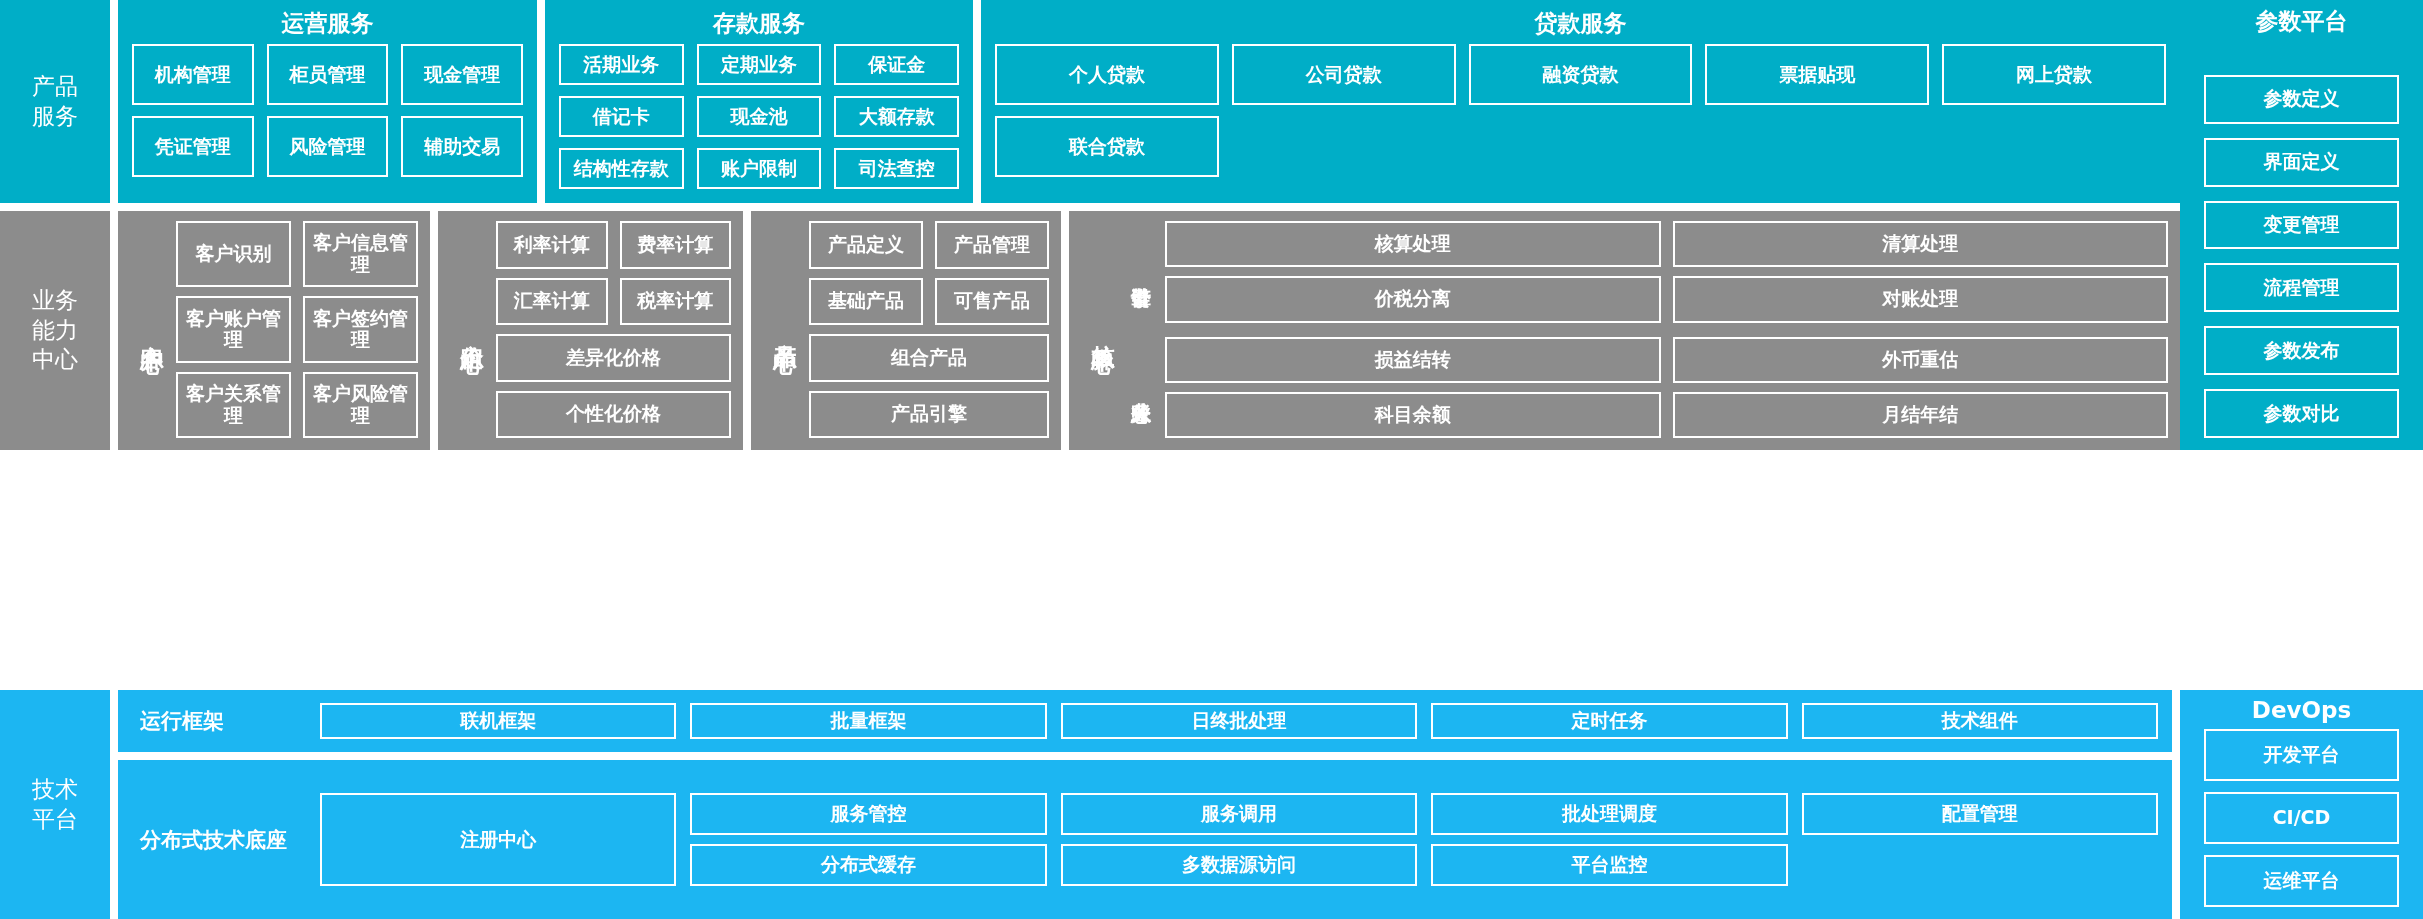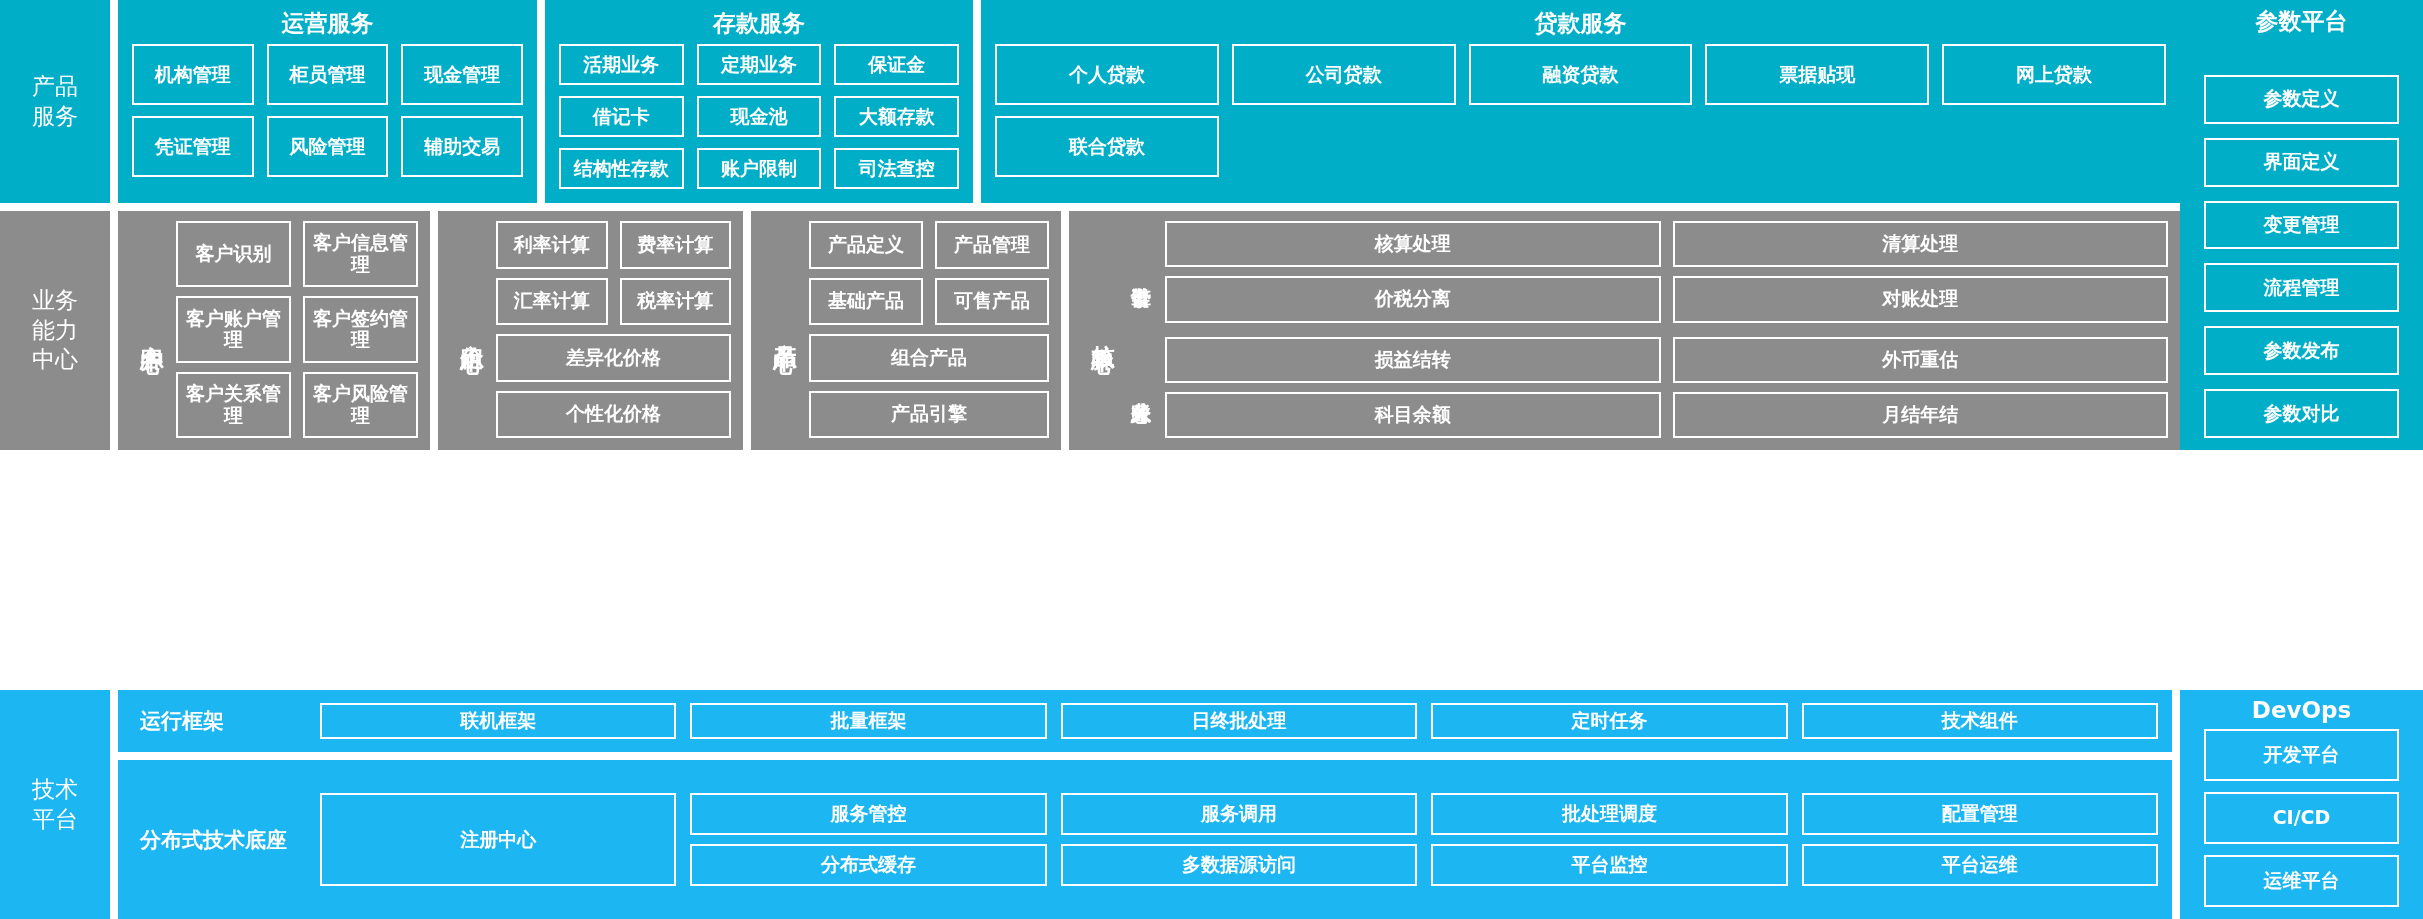--- a/index.html
+++ b/index.html
@@ -276,21 +276,20 @@
         <div class="tech-label">分布式技术底座</div>
         <div class="base-cells">
           <div class="cell tall">注册中心</div>
           <div class="cell">服务管控</div>
           <div class="cell">服务调用</div>
           <div class="cell">批处理调度</div>
           <div class="cell">配置管理</div>
           <div class="cell">分布式缓存</div>
           <div class="cell">多数据源访问</div>
           <div class="cell">平台监控</div>
-          <div class="cell">平台运维</div>
         </div>
       </div>
     </div>
 
     <div class="devops">
       <div class="group-title">DevOps</div>
       <div class="dlist">
         <div class="cell">开发平台</div>
         <div class="cell">CI/CD</div>
         <div class="cell">运维平台</div>

